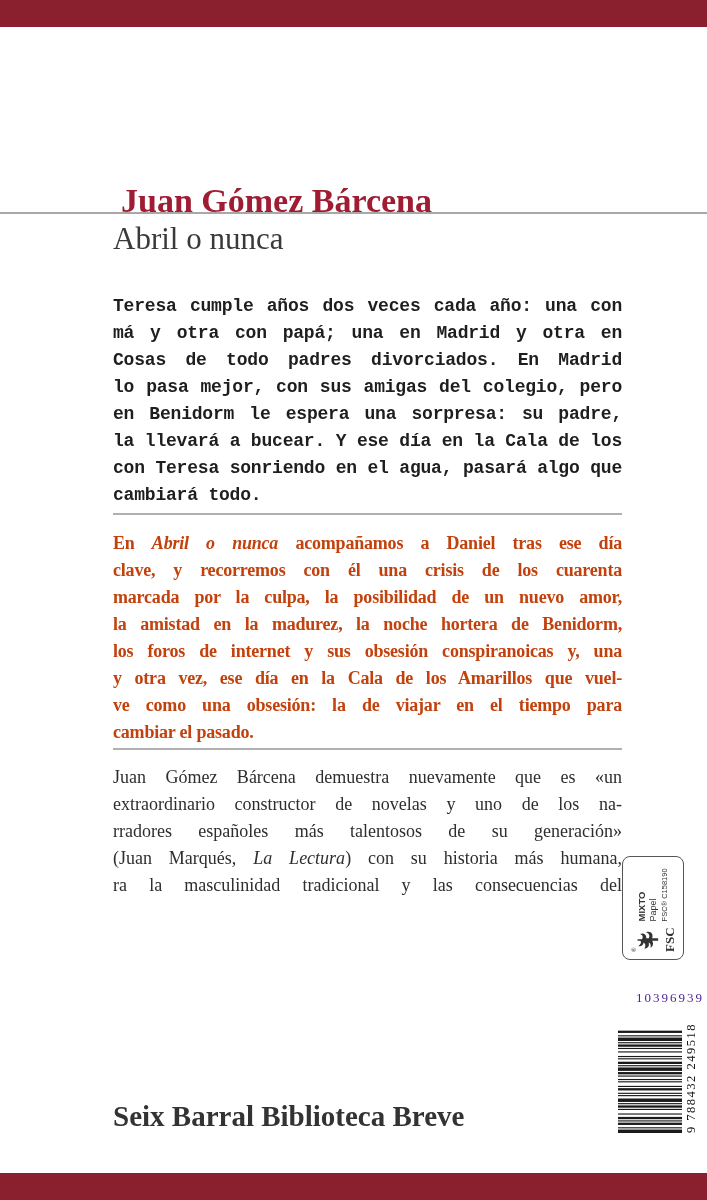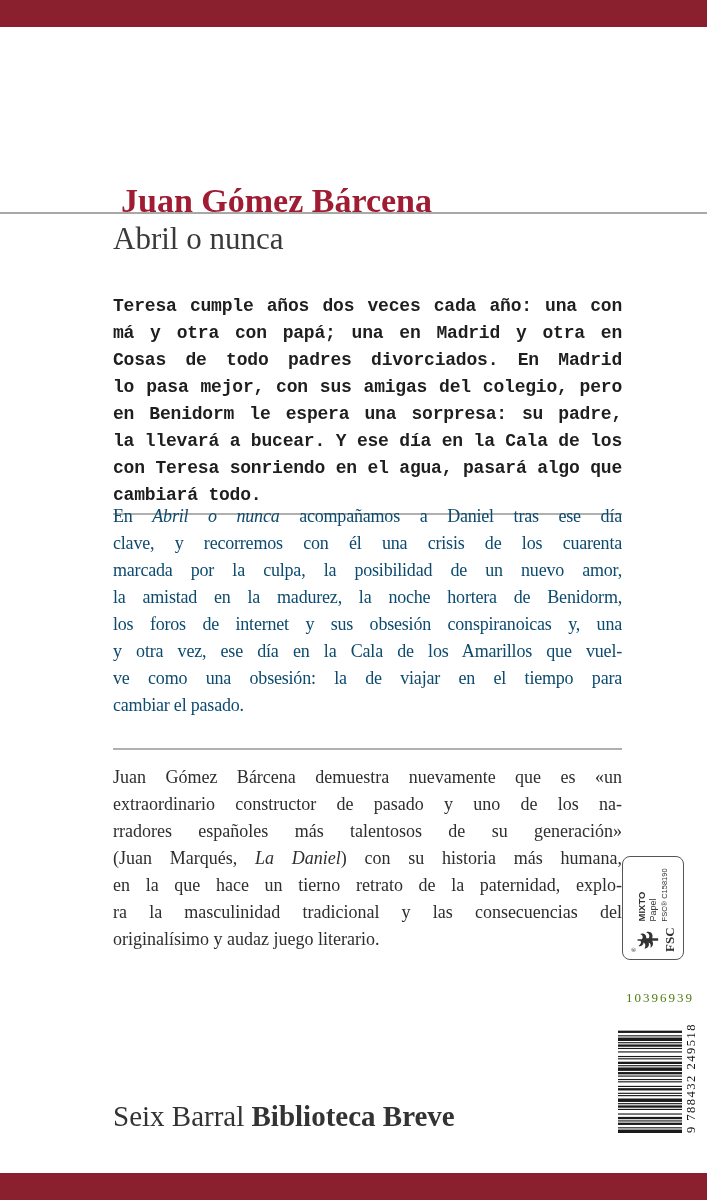--- a/index.html
+++ b/index.html
@@ -19,52 +19,52 @@
 
   .author{left:121px;top:182px;font-size:34px;font-weight:bold;color:#9f1c33;
           letter-spacing:0;white-space:nowrap;}
   .booktitle{left:113px;top:221px;font-size:31px;color:#3a3a3a;white-space:nowrap;}
 
   .para{left:113px;width:509px;font-size:18px;line-height:27px;letter-spacing:-0.2px;}
   .para .tline{text-align:justify;text-align-last:justify;height:27px;overflow:hidden;}
   .para .tline-last{text-align-last:left;}
   .para em{font-style:italic;}
   .synopsis{top:293px;font-weight:bold;color:#1e1e1e;font-family:Liberation Mono, monospace;}
-  .highlight{top:503px;font-weight:normal;color:#0c4a6e;}
+  .highlight{top:530px;font-weight:bold;color:#c2410c;}
   .review{top:764px;font-weight:normal;color:#2e2e2e;letter-spacing:0;}
 
   
   .fsc-wrap{left:622px;top:856px;width:62px;height:104px;}
   .fsc-inner{position:absolute;left:-21px;top:21px;width:104px;height:62px;
              transform:rotate(-90deg);border:1.5px solid #555;border-radius:8px;
              box-sizing:border-box;display:flex;align-items:center;gap:6px;
              padding:4px 7px;background:#fff;}
   .fsc-left{display:flex;flex-direction:column;align-items:center;line-height:1;}
   .fsc-reg{font-family:"Liberation Sans",sans-serif;font-size:6px;color:#333;
            align-self:flex-start;margin-bottom:-2px;}
   .fsc-word{font-size:13px;font-weight:bold;color:#333;margin-top:1px;}
   .fsc-right{display:flex;flex-direction:column;justify-content:center;
              font-family:"Liberation Sans",sans-serif;color:#333;line-height:1.25;}
   .fsc-mixto{font-size:9.5px;font-weight:bold;}
   .fsc-papel{font-size:9px;}
   .fsc-cert{font-size:7.5px;margin-top:1px;}
 
-  .printcode{left:616px;top:990px;width:88px;text-align:center;font-size:13px;
-             letter-spacing:2px;color:#4d7c0f;}
+  .printcode{left:616px;top:990px;width:88px;text-align:right;font-size:13px;
+             letter-spacing:2px;color:#4c1d95;}
 
   
   .bc-wrap{left:618px;top:1013px;width:84px;height:120px;}
   .bc-inner{position:absolute;left:-18px;top:18px;width:120px;height:84px;
             transform:rotate(-90deg);display:flex;flex-direction:column;}
   .bc-bars{width:120px;height:64px;}
   .bc-digits{font-size:12.5px;color:#111;letter-spacing:1.5px;line-height:18px;
              white-space:nowrap;}
 
   .publisher{left:113px;top:1100px;font-size:29px;color:#333;white-space:nowrap;}
-  .publisher .pub-name{font-weight:normal;margin-top:28px;}
+  .publisher .pub-name{font-weight:bold;margin-top:28px;}
   .publisher .pub-coll{font-weight:bold;}
 </style>
 </head>
 <body>
 
 <div class="abs bar bar-top"></div>
 
 <div class="abs rule rule-author"></div>
 <div class="abs author">Juan Gómez Bárcena</div>
 <div class="abs booktitle">Abril o nunca</div>
@@ -88,26 +88,24 @@
     <div class="tline"><span>la amistad en la madurez, la noche hortera de Benidorm,</span></div>
     <div class="tline"><span>los foros de internet y sus obsesión conspiranoicas y, una</span></div>
     <div class="tline"><span>y otra vez, ese día en la Cala de los Amarillos que vuel-</span></div>
     <div class="tline"><span>ve como una obsesión: la de viajar en el tiempo para</span></div>
     <div class="tline tline-last"><span>cambiar el pasado.</span></div>
   </div>
 <div class="abs rule rule-mid rule-hl-bottom"></div>
 
 <div class="abs para review">
     <div class="tline"><span>Juan Gómez Bárcena demuestra nuevamente que es «un</span></div>
-    <div class="tline"><span>extraordinario constructor de pasado y uno de los na-</span></div>
+    <div class="tline"><span>extraordinario constructor de novelas y uno de los na-</span></div>
     <div class="tline"><span>rradores españoles más talentosos de su generación»</span></div>
-    <div class="tline"><span>(Juan Marqués, </span><em>La Daniel</em><span>) con su historia más humana,</span></div>
-    <div class="tline"><span>en la que hace un tierno retrato de la paternidad, explo-</span></div>
+    <div class="tline"><span>(Juan Marqués, </span><em>La Lectura</em><span>) con su historia más humana,</span></div>
     <div class="tline"><span>ra la masculinidad tradicional y las consecuencias del</span></div>
-    <div class="tline tline-last"><span>originalísimo y audaz juego literario.</span></div>
   </div>
 
 <div class="abs fsc-wrap">
   <div class="fsc-inner">
     <div class="fsc-left">
       <span class="fsc-reg">®</span>
       <span>
         <svg width="22" height="24" viewBox="0 0 24 28">
           <path d="M11 27 L11 20 C8 22 4 21 3 18 C6 19 8 18 9 16 C5 17 2 15 2 11 C5 13 8 12 9 10 C6 10 4 7 5 4 C7 7 10 8 11 6 L11 3 L13 3 L13 8 C15 10 18 9 19 6 C21 10 18 14 14 13 L14 16 C17 18 20 16 21 13 C23 18 19 22 14 20 L14 27 Z" fill="#333"></path>
         </svg>

